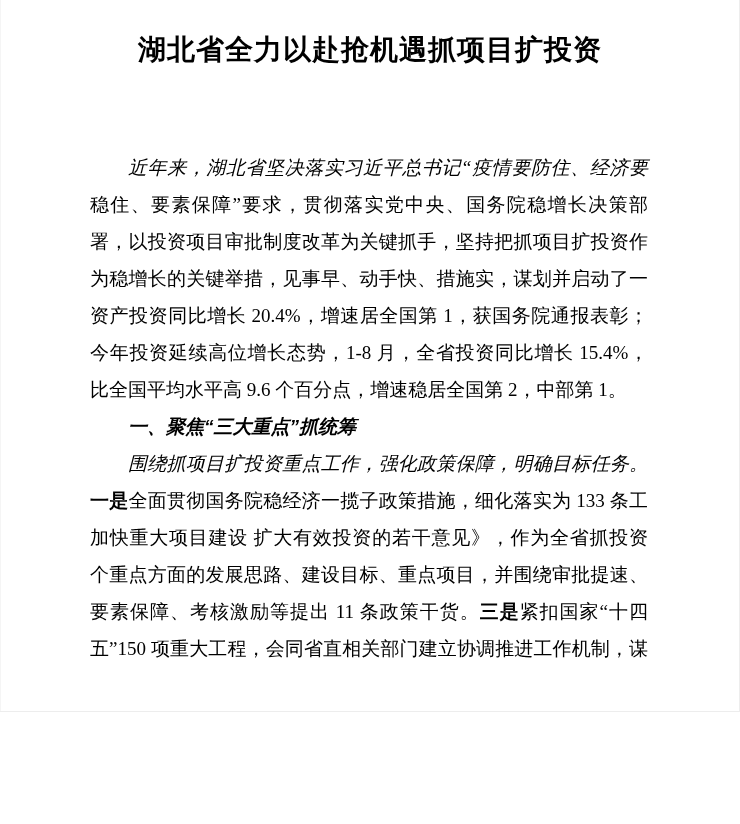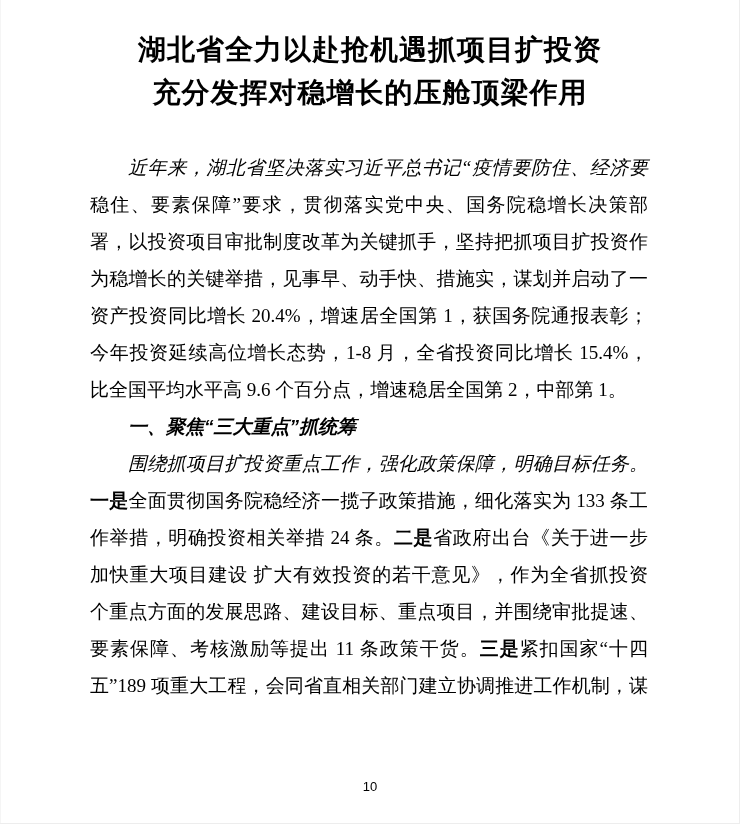--- a/index.html
+++ b/index.html
@@ -1,20 +1,20 @@
 <!DOCTYPE html>
 <html><head>
 <meta charset="utf-8">
 <style>
   * { margin: 0; padding: 0; box-sizing: border-box; }
   html, body { background: #ffffff; }
   .page {
     position: relative;
     width: 740px;
-    height: 824px;
+    height: 712px;
     background: #ffffff;
     overflow: hidden;
     font-family: "Liberation Serif", serif;
     color: #000000;
     box-shadow: inset -1px -1px 0 #ededed, inset 1px 0 0 #f5f5f5;
   }
   .title-block {
     position: absolute;
     top: 28px;
     left: 0;
@@ -65,36 +65,34 @@
     font-family: Liberation Sans, sans-serif;
   }
 </style>
 </head>
 <body>
 
 <div class="page">
 
   <div class="title-block">
     <div class="title-line">湖北省全力以赴抢机遇抓项目扩投资</div>
-    <div class="title-line">充分发挥对稳增长的压舱顶梁作用</div>
   </div>
 
   <div class="body-block">
       <div class="line j indent"><span>近年来，湖北省坚决落实习近平总书记“疫情要防住、经济要</span></div>
       <div class="line j"><span>稳住、要素保障”要求，贯彻落实党中央、国务院稳增长决策部</span></div>
       <div class="line j"><span>署，以投资项目审批制度改革为关键抓手，坚持把抓项目扩投资作</span></div>
       <div class="line j"><span>为稳增长的关键举措，见事早、动手快、措施实，谋划并启动了一</span></div>
       <div class="line j"><span>资产投资同比增长 20.4%，增速居全国第 1，获国务院通报表彰；</span></div>
       <div class="line j"><span>今年投资延续高位增长态势，1-8 月，全省投资同比增长 15.4%，</span></div>
       <div class="line"><span>比全国平均水平高 9.6 个百分点，增速稳居全国第 2，中部第 1。</span></div>
       <div class="line indent heading"><span class="b">一、聚焦“三大重点”抓统筹</span></div>
       <div class="line j indent"><span>围绕抓项目扩投资重点工作，强化政策保障，明确目标任务。</span></div>
       <div class="line j"><span class="b">一是</span><span>全面贯彻国务院稳经济一揽子政策措施，细化落实为 133 条工</span></div>
-      <div class="line j"><span>作举措，明确投资相关举措 24 条。</span><span class="b">二是</span><span>省政府出台《关于进一步</span></div>
       <div class="line j"><span>加快重大项目建设 扩大有效投资的若干意见》，作为全省抓投资</span></div>
       <div class="line j"><span>个重点方面的发展思路、建设目标、重点项目，并围绕审批提速、</span></div>
       <div class="line j"><span>要素保障、考核激励等提出 11 条政策干货。</span><span class="b">三是</span><span>紧扣国家“十四</span></div>
-      <div class="line j"><span>五”189 项重大工程，会同省直相关部门建立协调推进工作机制，谋</span></div>
+      <div class="line j"><span>五”150 项重大工程，会同省直相关部门建立协调推进工作机制，谋</span></div>
     </div>
 
   <div class="page-number">10</div>
 
 </div>
 
 </body></html>

